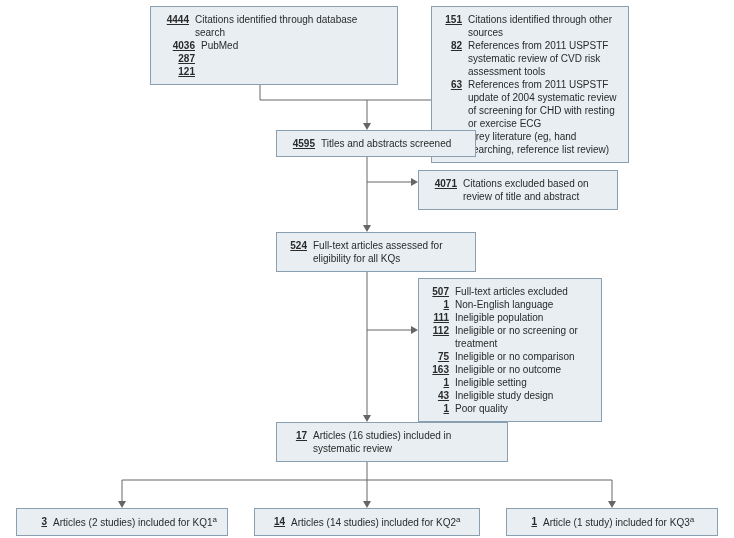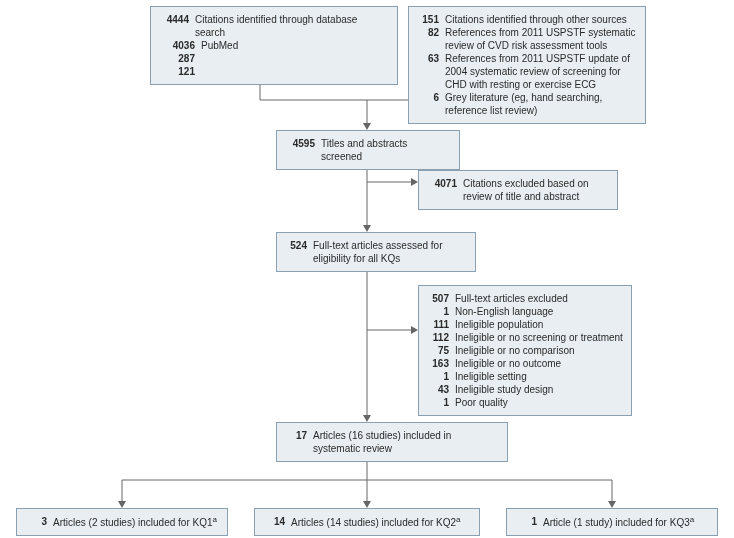--- a/index.html
+++ b/index.html
@@ -13,21 +13,21 @@
     position: relative;
   }
   .box {
     position: absolute;
     background: #e8eef2;
     border: 1px solid #8aa0b0;
     padding: 6px 8px;
     line-height: 1.3;
   }
   .row { display: flex; }
-  .num { font-weight: bold; width: 30px; text-align: right; margin-right: 6px; flex-shrink:0;}
+  .num { font-weight: bold; width: 30px; text-align: right; margin-right: 6px; flex-shrink:0;text-decoration:underline;}
   .num.sm { width: 22px; }
   .label { flex: 1; }
   .indent .num { width: 28px; margin-left: 8px; }
   svg.connector { position: absolute; top:0; left:0; width:734px; height:538px; pointer-events:none; }
   svg.connector line { stroke:#666; stroke-width:1; }
   svg.connector polygon { fill:#666; }
   .sup { font-size: 8px; vertical-align: super; }
 </style>
 </head>
 <body>
@@ -77,61 +77,61 @@
       <span class="label">PubMed</span>
     </div>
   <div class="row indent">
       <span class="num">287</span>
     </div>
   <div class="row indent">
       <span class="num">121</span>
     </div>
 </div>
 
-<div class="box" style="left:408px; top:6px; width:238px;">
+<div class="box" style="left:431px; top:6px; width:198px;">
   <div class="row">
       <span class="num sm">151</span>
       <span class="label">Citations identified through other sources</span>
     </div>
   <div class="row">
       <span class="num sm">82</span>
       <span class="label">References from 2011 USPSTF systematic review of CVD risk assessment tools</span>
     </div>
   <div class="row">
       <span class="num sm">63</span>
       <span class="label">References from 2011 USPSTF update of 2004 systematic review of screening for CHD with resting or exercise ECG</span>
     </div>
   <div class="row">
       <span class="num sm">6</span>
       <span class="label">Grey literature (eg, hand searching, reference list review)</span>
     </div>
 </div>
 
-<div class="box" style="left:276px; top:130px; width:184px;">
+<div class="box" style="left:276px; top:130px; width:200px;">
   <div class="row">
       <span class="num">4595</span>
       <span class="label">Titles and abstracts screened</span>
     </div>
 </div>
 
 <div class="box" style="left:418px; top:170px; width:200px;">
   <div class="row">
       <span class="num">4071</span>
       <span class="label">Citations excluded based on review of title and abstract</span>
     </div>
 </div>
 
 <div class="box" style="left:276px; top:232px; width:200px;">
   <div class="row">
       <span class="num sm">524</span>
       <span class="label">Full-text articles assessed for eligibility for all KQs</span>
     </div>
 </div>
 
-<div class="box" style="left:418px; top:278px; width:214px;margin-top:7px;">
+<div class="box" style="left:418px; top:278px; width:184px;">
   <div class="row">
       <span class="num sm">507</span>
       <span class="label">Full-text articles excluded</span>
     </div>
   <div class="row">
       <span class="num sm">1</span>
       <span class="label">Non-English language</span>
     </div>
   <div class="row">
       <span class="num sm">111</span>

